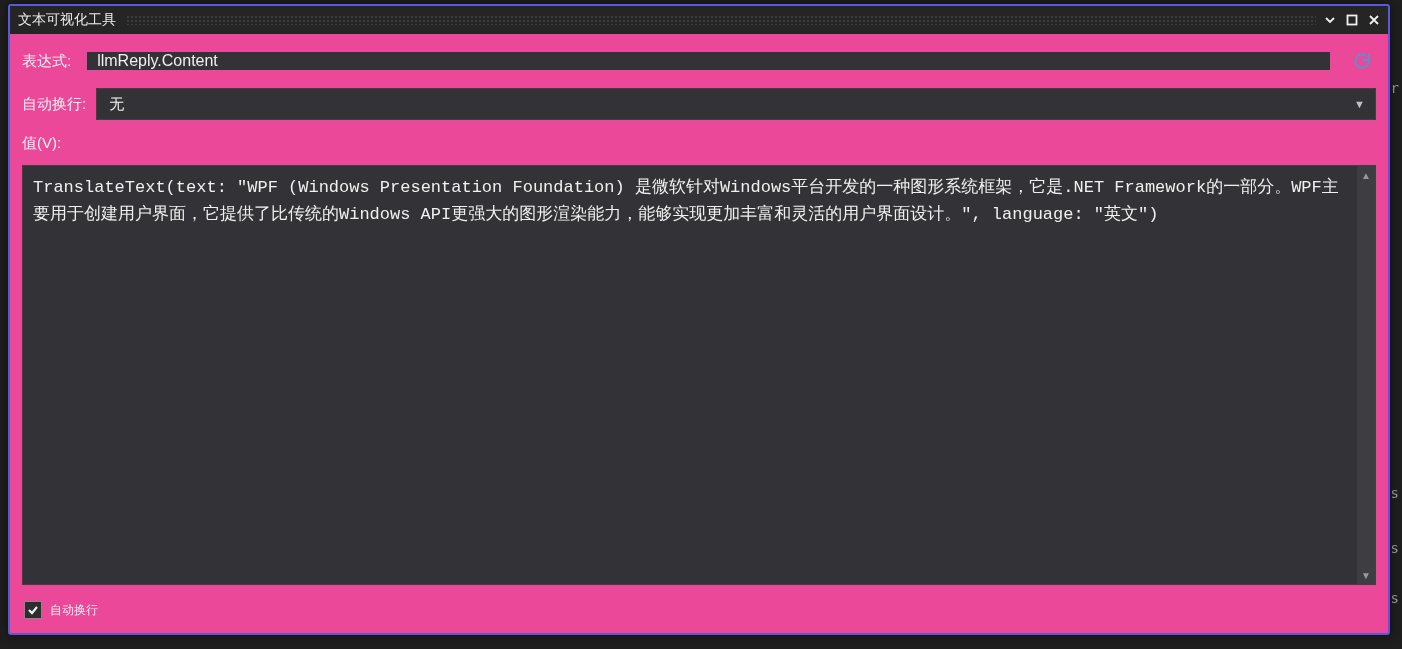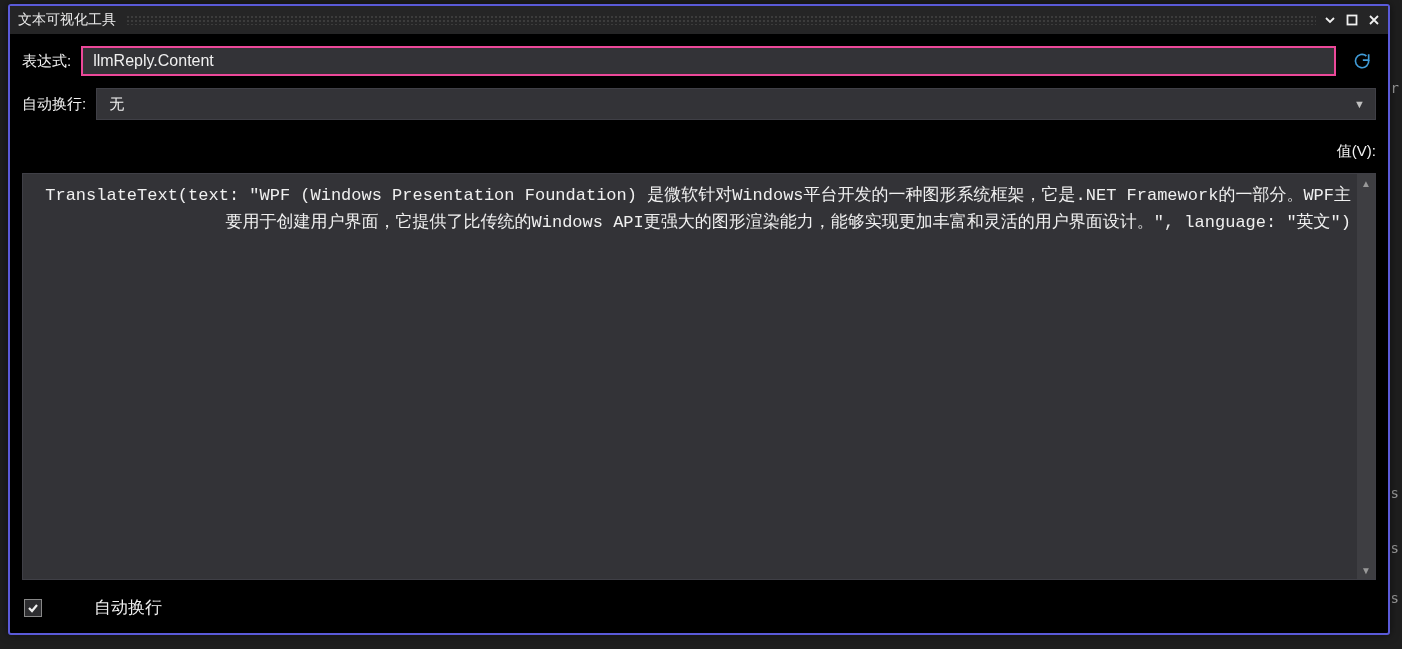--- a/index.html
+++ b/index.html
@@ -3,27 +3,26 @@
 <meta charset="utf-8">
 <style>
   * { box-sizing: border-box; margin: 0; padding: 0; }
   html, body { width: 1402px; height: 649px; background: #1a1a1a; font-family: "Microsoft YaHei", "Segoe UI", sans-serif; color: #f0f0f0; overflow: hidden; }
   .outer-bg { position: relative; width: 1402px; height: 649px; background: #1e1e1e; }
   .edge-char { position: absolute; color: #9b9b9b; font-family: Consolas, monospace; font-size: 14px; right: 3px; }
   .modal {
     position: absolute;
     left: 8px; top: 4px;
     width: 1382px; height: 631px;
-    background: #000000;
+    background: #ec4899;
     border: 2px solid #5a5ad8;
     border-radius: 3px;
     display: flex;
     flex-direction: column;
     box-shadow: 0 0 8px rgba(0,0,0,0.5);
-    text-align: right;
   }
   .titlebar {
     height: 28px;
     display: flex;
     align-items: center;
     padding: 0 6px 0 8px;
     font-size: 14px;
     background: #252526;
     position: relative;
   }
@@ -44,21 +43,21 @@
   .label { font-size:15px; color:#f2f2f2; white-space:nowrap; }
   .expr-field {
     flex:1;
     background:#333337;
     height:30px;
     display:flex;
     align-items:center;
     padding:0 10px;
     color:#f0f0f0;
     font-size:16px;
-    border:2px solid #ec4899;
+    border:6px solid #ec4899;
   }
   .refresh-btn {
     width:28px; height:28px;
     display:flex; align-items:center; justify-content:center;
     color:#4aa0e8;
     cursor:pointer;
     margin-left:2px;
   }
   .refresh-btn svg { width:20px; height:20px; stroke:#409cd8; stroke-width:2; fill:none; }
   .select-field {
@@ -68,21 +67,21 @@
     border:1px solid #3f3f46;
     display:flex;
     align-items:center;
     justify-content:space-between;
     padding:0 10px 0 12px;
     color:#f0f0f0;
     font-size:15px;
     cursor:pointer;
   }
   .select-field .caret { color:#c0c0c0; font-size:11px; }
-  .value-label { font-size:15px; margin-top:10px; }
+  .value-label { font-size:15px; margin-top:2px; }
   .value-box {
     flex:1;
     min-height:0;
     background:#333337;
     border:1px solid #3f3f46;
     position:relative;
     overflow:hidden;
   }
   .value-content {
     padding:8px 24px 8px 10px;
@@ -111,21 +110,21 @@
   .footer-row { display:flex; align-items:center; padding:4px 2px 2px 2px; }
   .checkbox {
     width:18px; height:18px;
     border:1px solid #888;
     background:#2d2d30;
     display:flex; align-items:center; justify-content:center;
     cursor:pointer;
     margin-right:8px;
   }
   .checkbox svg { width:12px; height:12px; stroke:#f0f0f0; stroke-width:2.2; fill:none; }
-  .footer-label { font-size:17px;margin-left:44px; }
+  .footer-label { font-size:12px; }
 </style>
 </head>
 <body>
 
 <div class="outer-bg">
   <span class="edge-char" style="top:80px">r</span>
   <span class="edge-char" style="top:485px">s</span>
   <span class="edge-char" style="top:540px">s</span>
   <span class="edge-char" style="top:590px">s</span>
 

